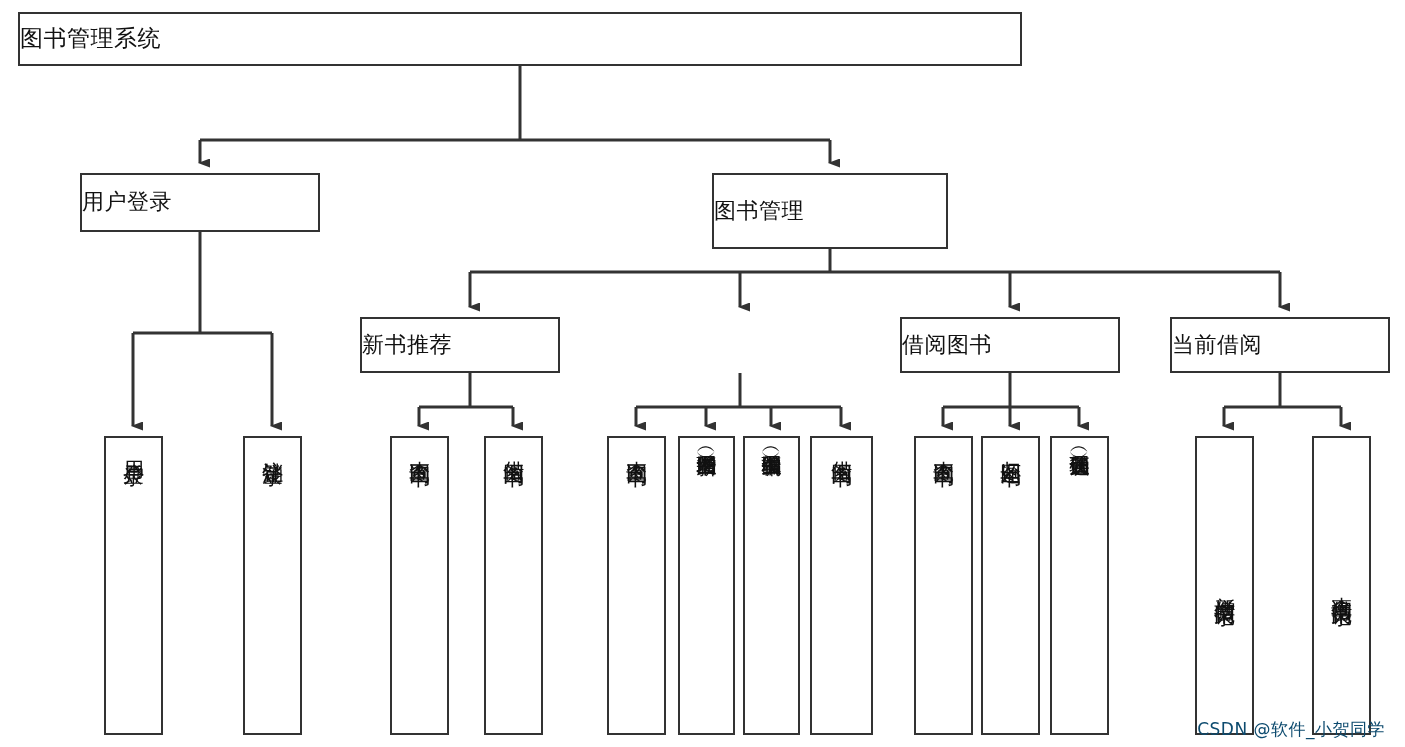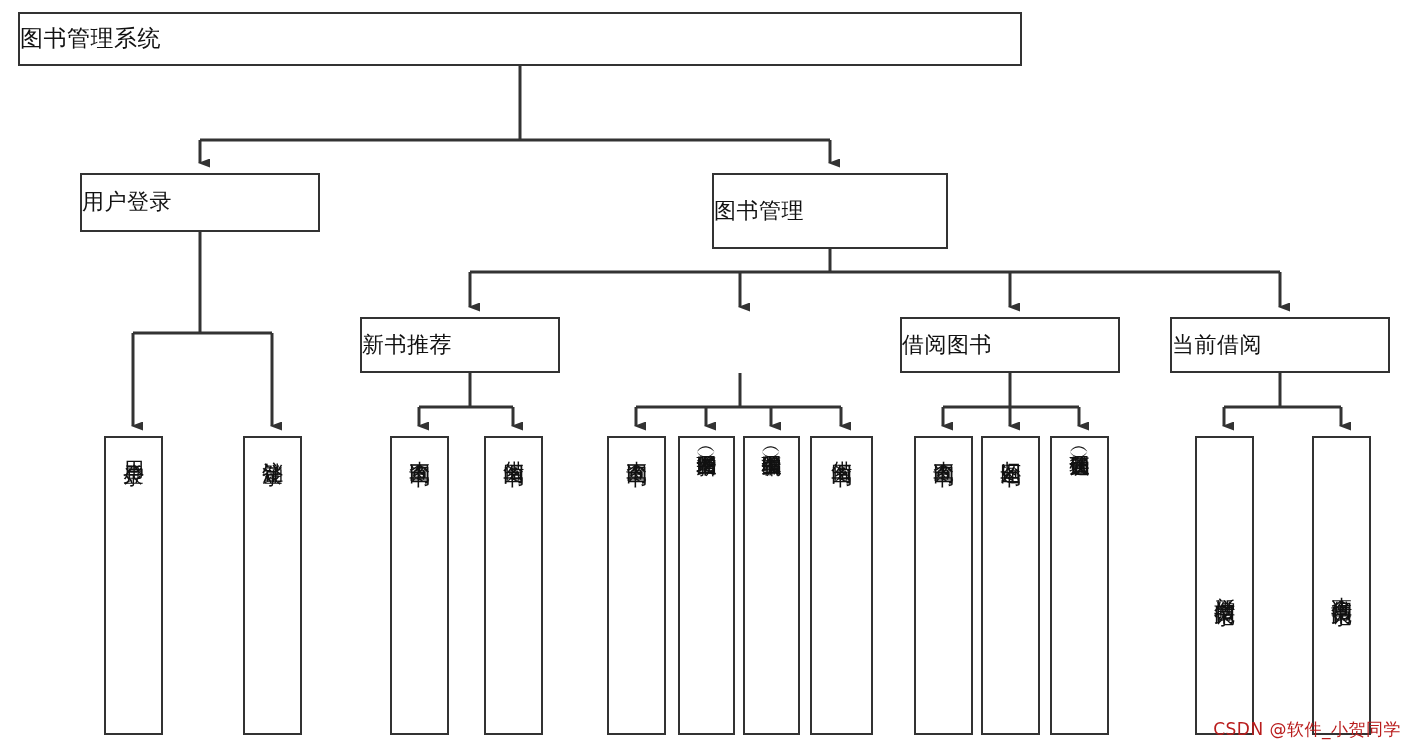--- a/index.html
+++ b/index.html
@@ -75,24 +75,24 @@
   .node.level-3.tall-text .node-label {
     font-size: 20px;
     letter-spacing: 0px;
   }
   .node.level-3.mid-text {
     align-items: center;
     padding-top: 0;
   }
   #watermark {
     position: absolute;
-    right: 4px;
+    right: 20px;
     bottom: 6px;
     font-size: 17px;
-    color: #b91c1c;
+    color: #0c4a6e;
     letter-spacing: 0.5px;
     white-space: nowrap;
     pointer-events: none;
   }
 </style>
 </head>
 <body>
 
 <div id="diagram-root" style="background: rgb(255, 255, 255);">
 

